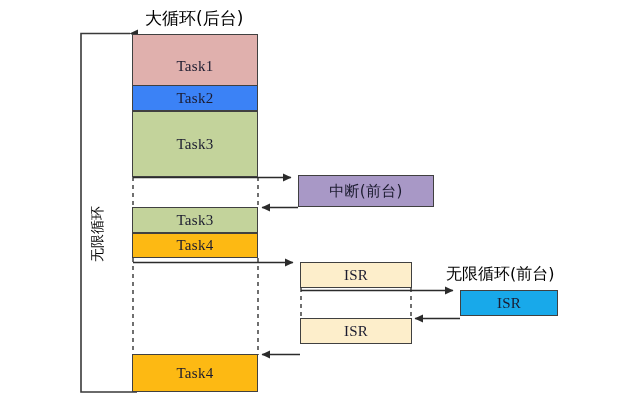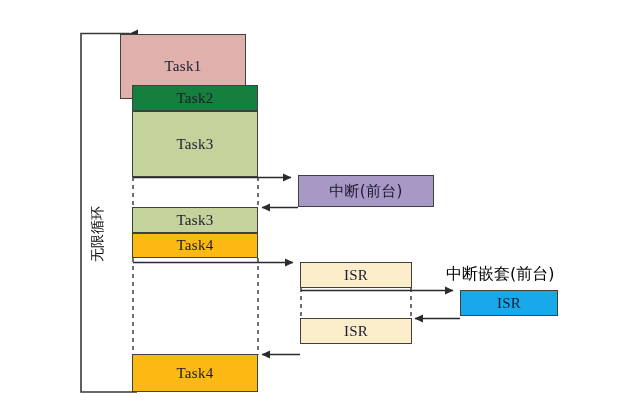--- a/index.html
+++ b/index.html
@@ -98,24 +98,24 @@
 
     <g>
       <path d="M460,318.5 L415,318.5" fill="none" stroke="#2b2b2b" stroke-width="1.4" marker-end="url(#arrowL)"></path>
     </g>
 
     <g>
       <path d="M300,354.5 L262,354.5" fill="none" stroke="#2b2b2b" stroke-width="1.4" marker-end="url(#arrowL)"></path>
     </g>
   </svg>
 
-  <div class="box" style="left:120px; top:34px; width:126px; height:65px; background:#e0b0ad;">
+  <div class="box" style="left:132px; top:34px; width:126px; height:65px; background:#e0b0ad;">
     <span>Task1</span>
   </div>
-  <div class="box" style="left:132px; top:85px; width:126px; height:26px; background:#15803d;">
+  <div class="box" style="left:132px; top:85px; width:126px; height:26px; background:#3b82f6;">
     <span>Task2</span>
   </div>
   <div class="box" style="left:132px; top:111px; width:126px; height:66px; background:#c3d39b;">
     <span>Task3</span>
   </div>
   <div class="box" style="left:132px; top:207px; width:126px; height:26px; background:#c3d39b;">
     <span>Task3</span>
   </div>
   <div class="box" style="left:132px; top:233px; width:126px; height:25px; background:#fdb913;">
     <span>Task4</span>
@@ -130,17 +130,18 @@
   <div class="box" style="left:300px; top:262px; width:112px; height:26px; background:#fdeecb;">
     <span>ISR</span>
   </div>
   <div class="box" style="left:300px; top:318px; width:112px; height:26px; background:#fdeecb;">
     <span>ISR</span>
   </div>
   <div class="box" style="left:460px; top:290px; width:98px; height:26px; background:#18a9ea;">
     <span>ISR</span>
   </div>
 
-  <div class="lbl cjk" style="left:446px; top:264px; font-size:16px;">中断嵌套(前台)</div>
+  <div class="lbl cjk" style="left:145px; top:7px; font-size:17px;">大循环(后台)</div>
+  <div class="lbl cjk" style="left:446px; top:264px; font-size:16px;">无限循环(前台)</div>
 
   <div class="vlbl cjk" style="left:89px; top:262px; font-size:14px;">无限循环</div>
 
 </div>
 
 </body></html>

